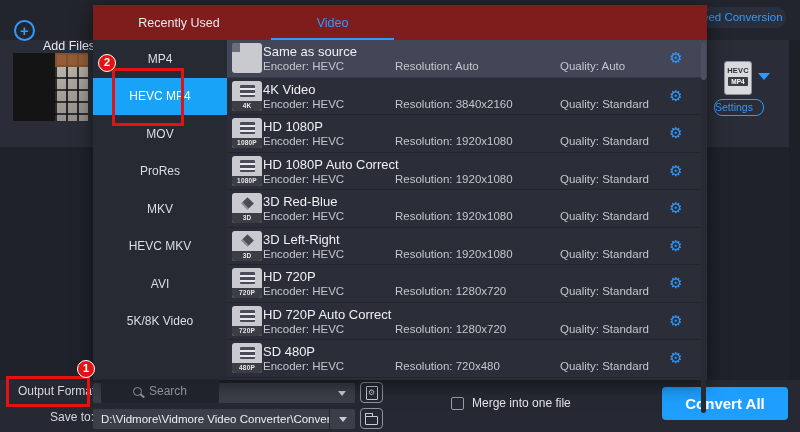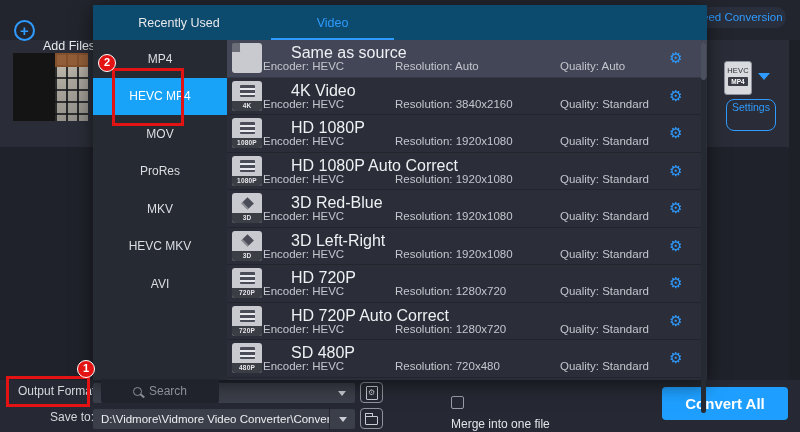--- a/index.html
+++ b/index.html
@@ -29,33 +29,33 @@
   .thumb-img { position:absolute; left:42px; top:0; width:33px; height:68px;
     background:
       linear-gradient(180deg, rgba(141,84,44,.9) 0 14px, rgba(141,84,44,0) 14px),
       repeating-linear-gradient(90deg, rgba(20,22,25,.85) 0 2px, transparent 2px 11px),
       repeating-linear-gradient(180deg, rgba(20,22,25,.8) 0 2px, transparent 2px 12px),
       linear-gradient(160deg, #c9c2b4 0%, #a9a49b 45%, #8f8d88 100%); }
 
   
   .fmt-badge { position:absolute; left:724px; top:61px; width:28px; height:34px; background:#d8dade;
     border:1px solid #8f939d; border-radius:3px; display:flex; flex-direction:column; align-items:center; }
-  .fmt-badge-top { color:#2b2e36; font-size:7.5px; font-weight:normal; margin-top:4px; letter-spacing:.2px;text-align:center; }
+  .fmt-badge-top { color:#2b2e36; font-size:7.5px; font-weight:bold; margin-top:4px; letter-spacing:.2px;text-align:center; }
   .fmt-badge-bottom { margin-top:2px; background:#3a3d46; color:#fff; font-size:6.5px; font-weight:bold;
     padding:1px 3px; border-radius:1px; }
   .fmt-caret { position:absolute; left:758px; top:73px; width:0; height:0;
     border-left:6px solid transparent; border-right:6px solid transparent; border-top:7px solid #2f9bff; }
-  .settings-btn { position:absolute; left:714px; top:99px; width:50px; height:32px;
+  .settings-btn { position:absolute; left:714px; top:99px; width:50px; height:17px;
     border:1px solid #2f9bff; border-radius:8px; color:#2f9bff; font-size:10.5px;
-    line-height:15px; text-align:center; background:transparent;margin-left:12px; }
+    line-height:15px; text-align:left; background:transparent; }
 
   
   .popup { position:absolute; left:93px; top:5px; width:614px; height:375px; background:#2b2e38;
     box-shadow:0 4px 18px rgba(0,0,0,.55); z-index:10; display:flex; flex-direction:column; }
-  .tabs { height:35px; background:#0c4a6e; display:flex; flex:none; }
+  .tabs { height:35px; background:#7f1d1d; display:flex; flex:none; }
   .tab { color:#e8e9ec; font-size:12.5px; display:flex; align-items:center; justify-content:center;
     position:relative; }
   .tab.w1{width:172px} .tab.w2{width:135px} .tab.w3{width:145px} .tab.w4{width:162px}
   .tab.active { color:#2f9bff; }
   .tab.active::after { content:""; position:absolute; left:6px; right:6px; bottom:0; height:2px; background:#2f9bff; }
 
   .popup-body { flex:1; display:flex; position:relative; }
   .sidebar { width:134px; background:#262a33; flex:none; position:relative; }
   .side-item { height:37.5px; display:flex; align-items:center; justify-content:center;
     color:#dcdee3; font-size:12px; }
@@ -77,21 +77,21 @@
     background:linear-gradient(180deg,#4a4d57 0 3px,#e8e9ee 3px 5px,#4a4d57 5px 8px,#e8e9ee 8px 10px,#4a4d57 10px 12px); }
   .fmt-glyph.copy { position:relative; }
   .fmt-glyph.copy::before { content:""; position:absolute; width:11px; height:13px; background:#4a4d57;
     left:-8px; top:-8px; border-radius:1px; }
   .fmt-glyph.copy::after { content:""; position:absolute; width:11px; height:13px; background:#6b6e78;
     border:1.5px solid #c9cacf; left:-4px; top:-5px; border-radius:1px; }
   .fmt-glyph.cube::before { content:""; width:9px; height:9px; background:#4a4d57; transform:rotate(45deg);
     box-shadow:0 -2px 0 rgba(255,255,255,.35) inset; }
   .fmt-ibadge { width:100%; height:10px; background:#3c3e46; color:#e8e8ec; font-size:6.5px;
     font-weight:bold; text-align:center; line-height:10px; letter-spacing:.2px; flex:none; }
-  .fmt-title { position:absolute; left:36px; top:4px; color:#eef0f3; font-size:16px; white-space:nowrap;margin-left:28px; }
+  .fmt-title { position:absolute; left:36px; top:4px; color:#eef0f3; font-size:13px; white-space:nowrap; }
   .fmt-sub { position:absolute; top:20px; color:#c3c6cd; font-size:11.5px; white-space:nowrap; }
   .col-enc { left:36px; } .col-res { left:168px; } .col-q { left:333px; }
   .gear { position:absolute; left:442px; top:9px; color:#2f9bff; font-size:15px; line-height:18px; }
   .vscroll { position:absolute; right:1px; top:2px; width:5px; height:371px; background:#262a33; border-radius:3px; }
   .vthumb { position:absolute; left:0; top:0; width:5px; height:38px; background:#4b505e; border-radius:3px; }
 
   
   .bottombar { position:absolute; left:0; top:380px; width:800px; height:52px; background:#262933; }
   .ofl { position:absolute; left:18px; top:384px; color:#d5d7db; font-size:12px; }
   .stl { position:absolute; left:18px; top:410px; color:#d5d7db; font-size:12px;margin-left:32px; }
@@ -103,21 +103,21 @@
   .field .caret-zone { width:26px; height:100%; display:flex; align-items:center; justify-content:center; }
   .field.f2 .caret-zone { border-left:1px solid #262933; }
   .sq-btn { position:absolute; left:360px; width:23px; height:21px; border:1px solid #8f939b;
     border-radius:4px; display:flex; align-items:center; justify-content:center; }
   .sq-btn.b1 { top:382px; } .sq-btn.b2 { top:408px; }
   .doc-gear { width:12px; height:14px; border:1.2px solid #c9ccd2; border-radius:1px;
     color:#c9ccd2; font-size:8px; line-height:12px; text-align:center; }
   .folder { position:relative; width:13px; height:9px; border:1.2px solid #c9ccd2; border-radius:1px; margin-top:3px; }
   .folder::before { content:""; position:absolute; left:-1px; top:-4px; width:6px; height:3px;
     border:1.2px solid #c9ccd2; border-bottom:none; border-radius:1px 1px 0 0; }
-  .merge { position:absolute; left:451px; top:396px; display:flex; align-items:flex-start; gap:8px;flex-direction:column; }
+  .merge { position:absolute; left:451px; top:396px; display:flex; align-items:flex-end; gap:8px; }
   .checkbox { width:13px; height:13px; border:1.5px solid #989da6; border-radius:2px; background:transparent; }
   .merge-label { color:#e2e4e8; font-size:12px; }
   .convert-btn { position:absolute; left:662px; top:387px; width:126px; height:33px; background:#1e9fff;
     border-radius:4px; color:#fff; font-size:15px; font-weight:bold; text-align:center; line-height:33px; }
 
   
   .ann-rect { position:absolute; border:3px solid #e31313; z-index:60; }
   .ann-rect.r1 { left:112px; top:68px; width:72px; height:58px; }
   .ann-rect.r2 { left:6px; top:376px; width:84px; height:31px; }
   .ann-circle { position:absolute; width:18px; height:18px; background:#e31313; border:1.5px solid #fff;
@@ -170,20 +170,21 @@
   <div class="side-item">MOV</div>
 
   <div class="side-item">ProRes</div>
 
   <div class="side-item">MKV</div>
 
   <div class="side-item">HEVC MKV</div>
 
   <div class="side-item">AVI</div>
 
+  <div class="side-item">5K/8K Video</div>
 <div class="search-box">
           <div class="mag"></div>
           <span>Search</span>
         </div>
       </div>
       <div class="fmt-list" id="fmt-list">
   <div class="fmt-row active">
     <div class="fmt-icon">
       <div class="fmt-glyph copy"></div>
 

